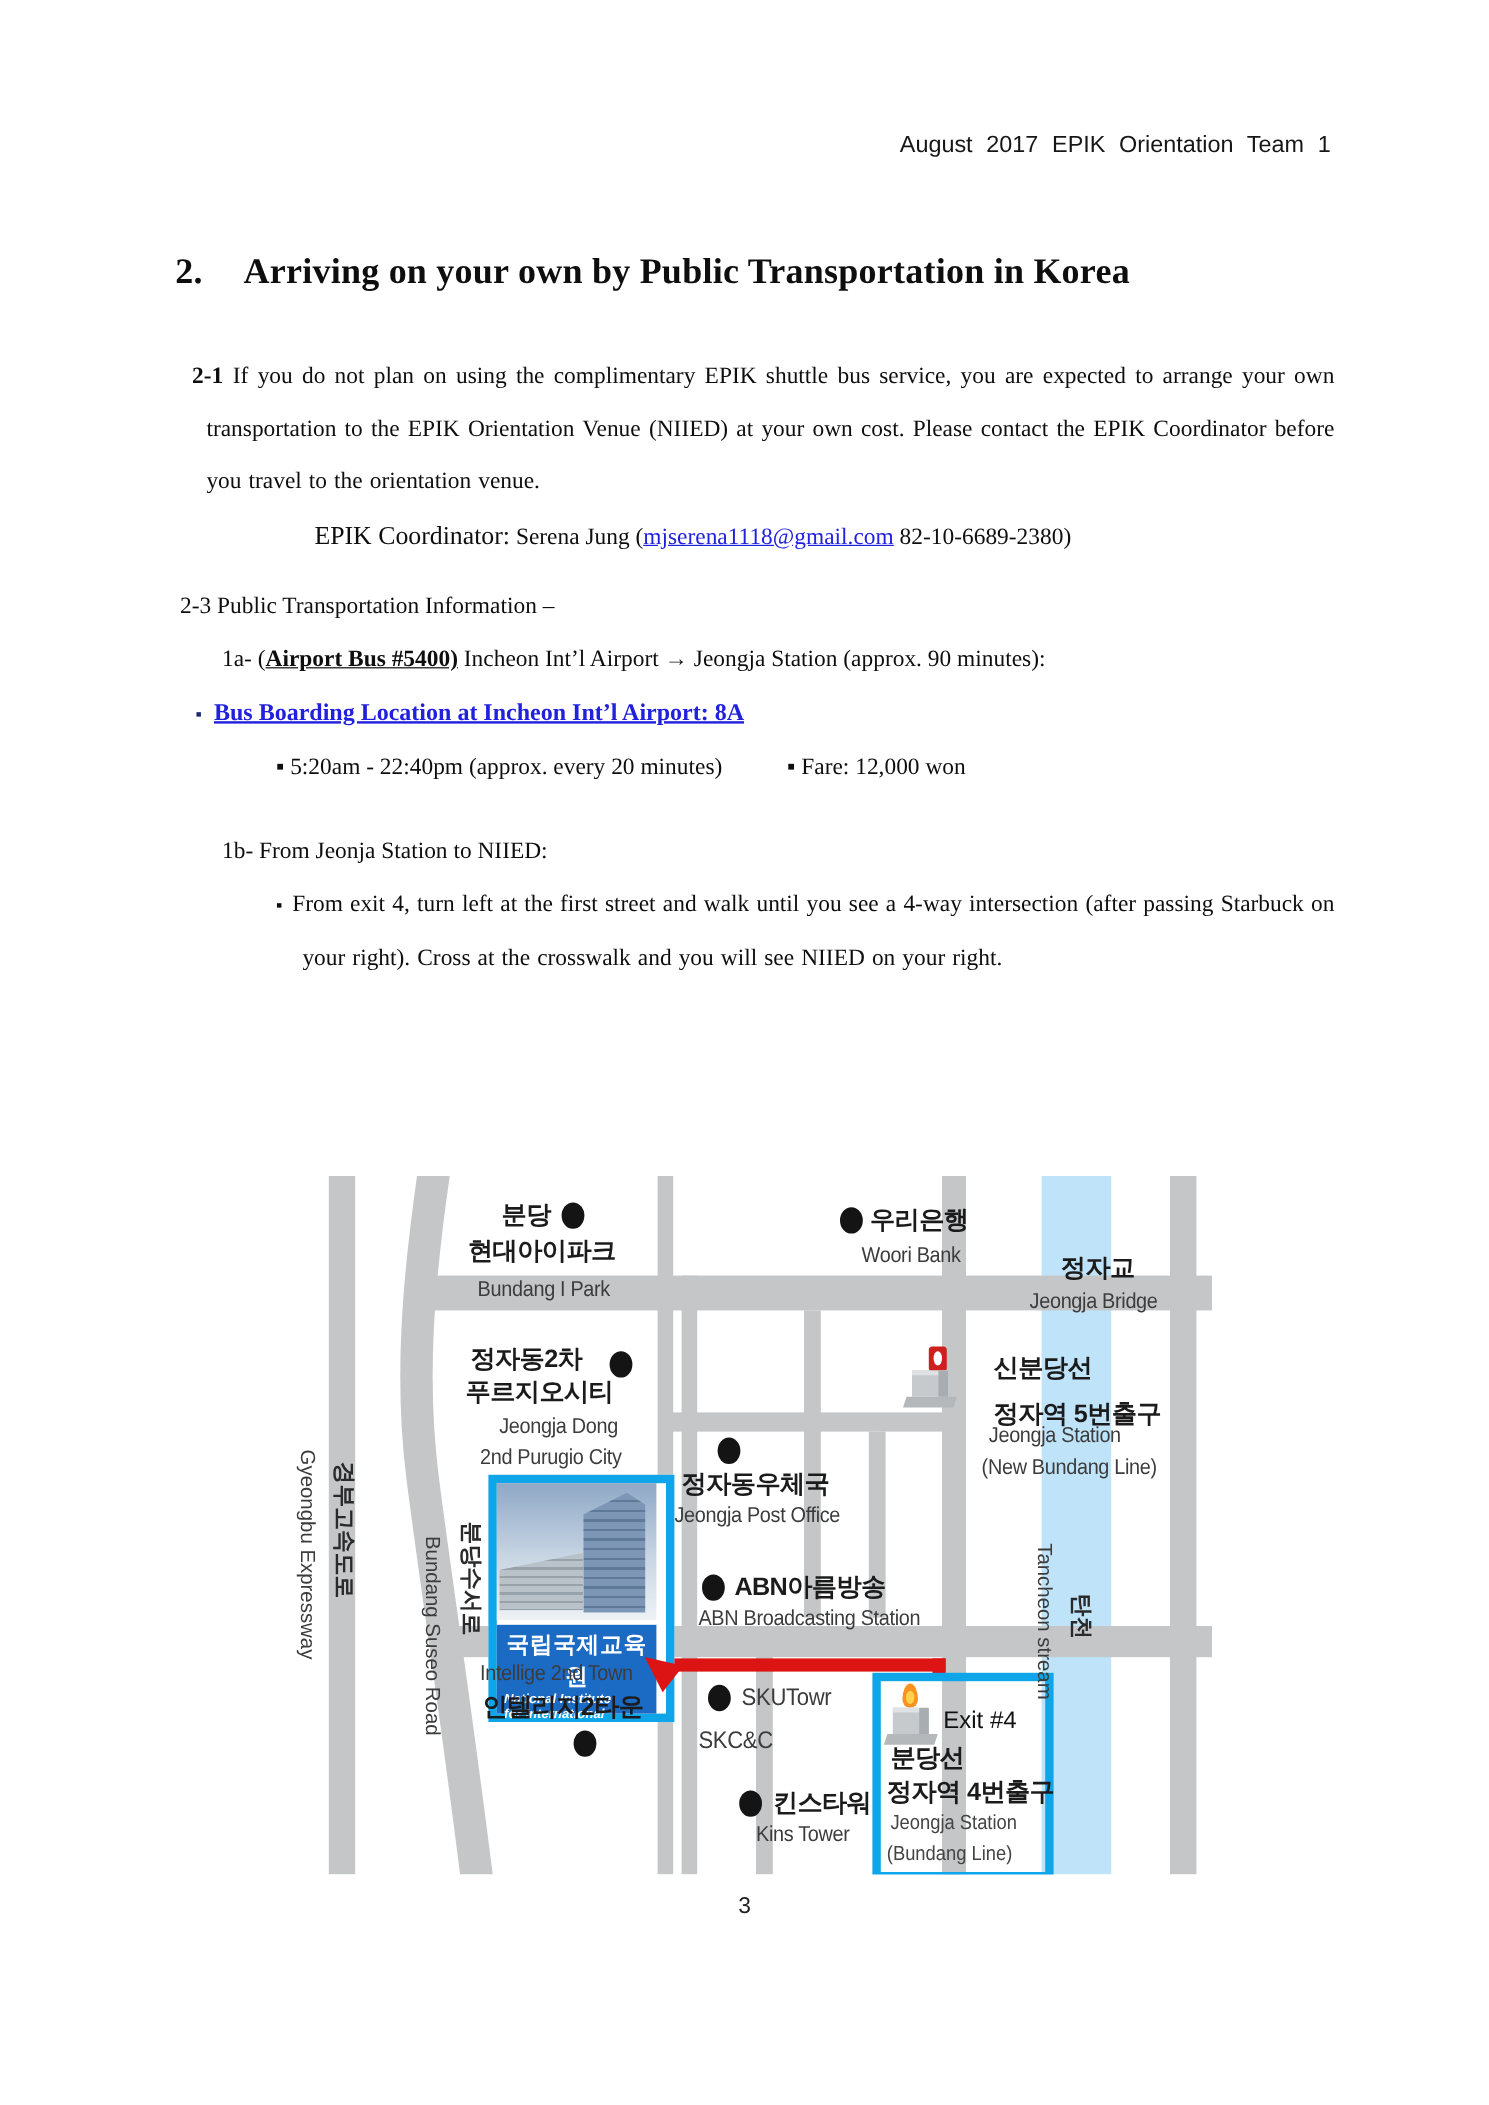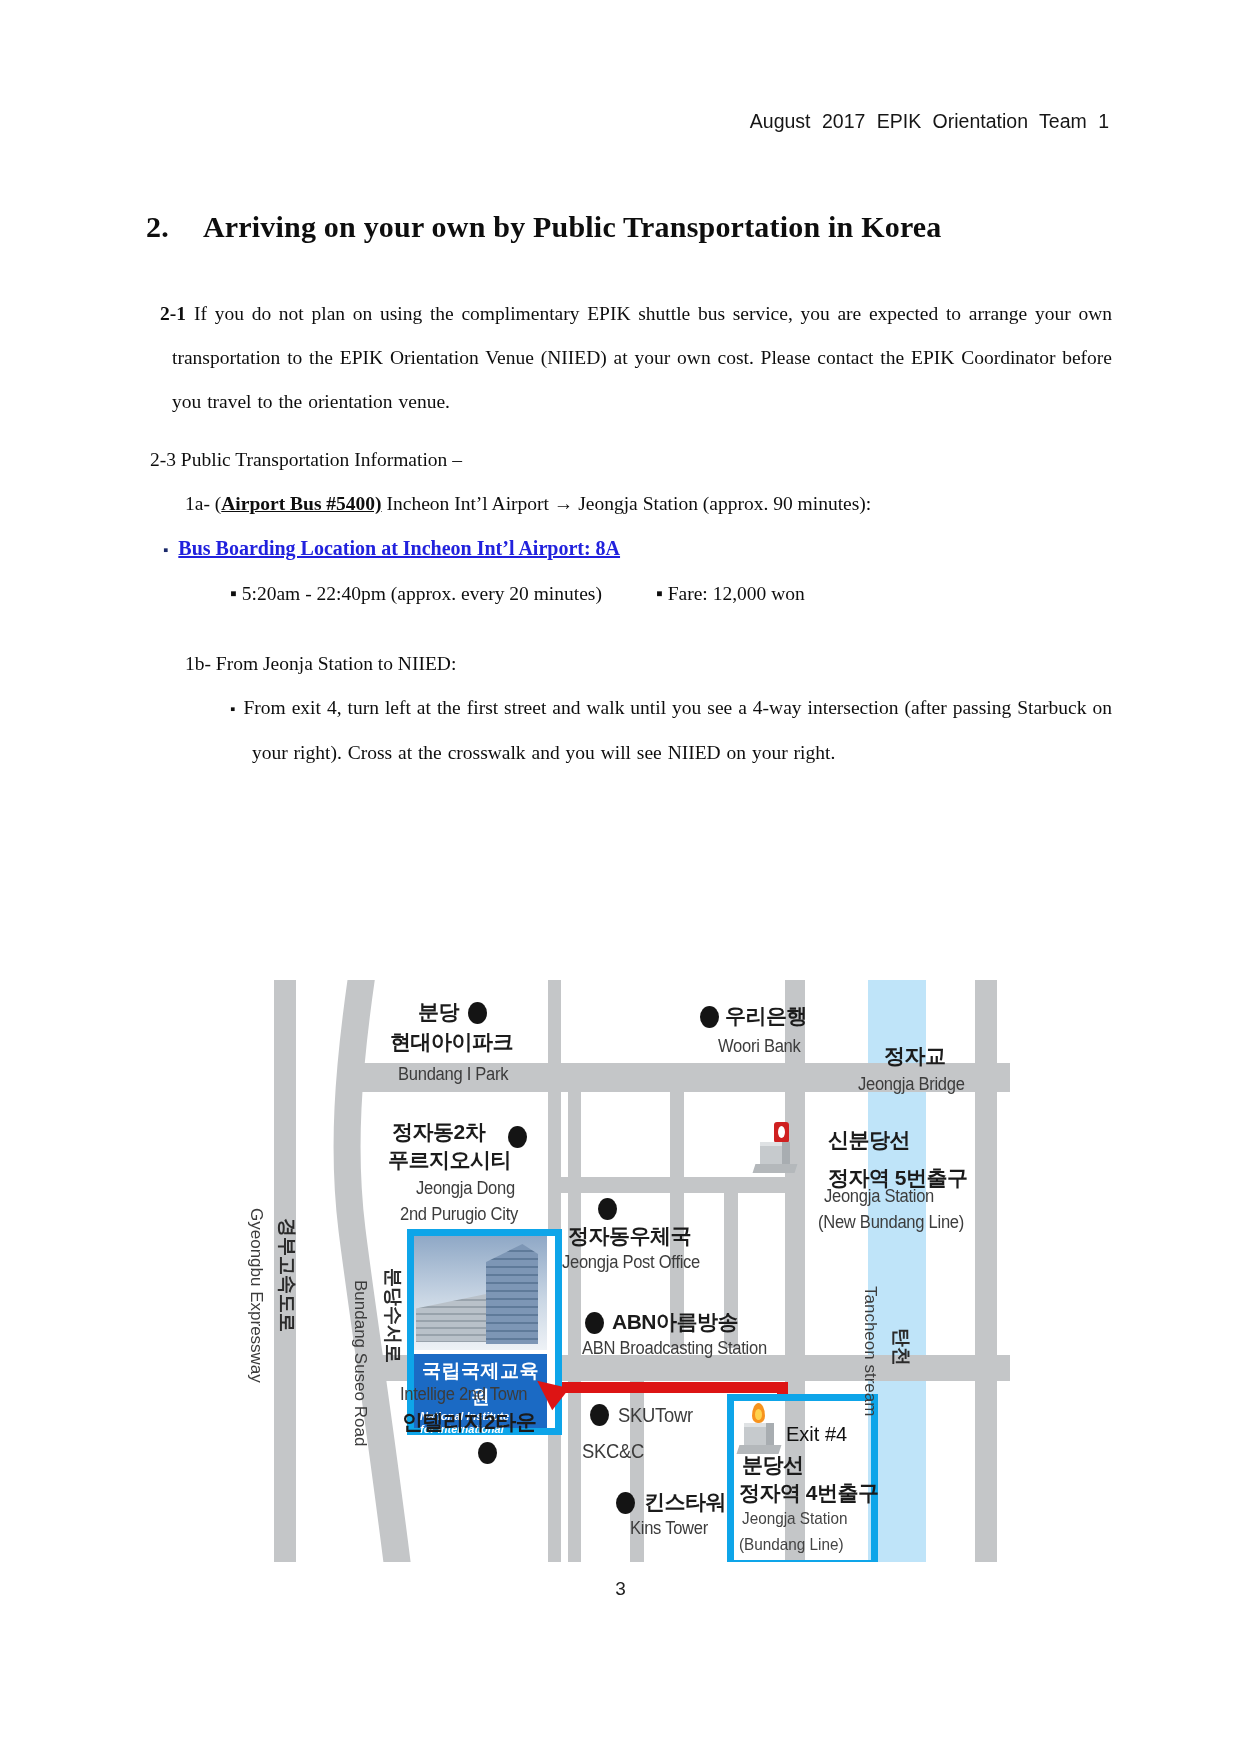--- a/index.html
+++ b/index.html
@@ -96,20 +96,21 @@
   <div id="doc-header" class="abs">August 2017 EPIK Orientation Team 1</div>
 
   <div id="doc-title" class="abs">
     <span class="tnum">2.</span><span>Arriving on your own by Public Transportation in Korea</span>
   </div>
 
   <div id="text-col" class="abs">
 
     <p class="para hang"><b class="blabel">2-1</b><span>If you do not plan on using the complimentary EPIK shuttle bus service, you are expected to arrange your own transportation to the EPIK Orientation Venue (NIIED) at your own cost. Please contact the EPIK Coordinator before you travel to the orientation venue.</span></p>
 
+    <p class="coord"><span class="clabel">EPIK Coordinator:</span><span> Serena Jung (</span><a class="doclink" href="#">mjserena1118@gmail.com</a><span> 82-10-6689-2380)</span></p>
 
 
     <p class="h23">2-3 Public Transportation Information –</p>
 
     <p class="l1a"><span>1a- (</span><span class="bus-ul">Airport Bus #5400)</span><span> Incheon Int’l Airport → Jeongja Station (approx. 90 minutes):</span></p>
 
     <p class="bluelink"><span class="bl-bullet">▪</span><a href="#">Bus Boarding Location at Incheon Int’l Airport: 8A</a></p>
 
     <p class="times"><span>▪ 5:20am - 22:40pm (approx. every 20 minutes)</span><span class="gap"></span><span>▪ Fare: 12,000 won</span></p>
 

